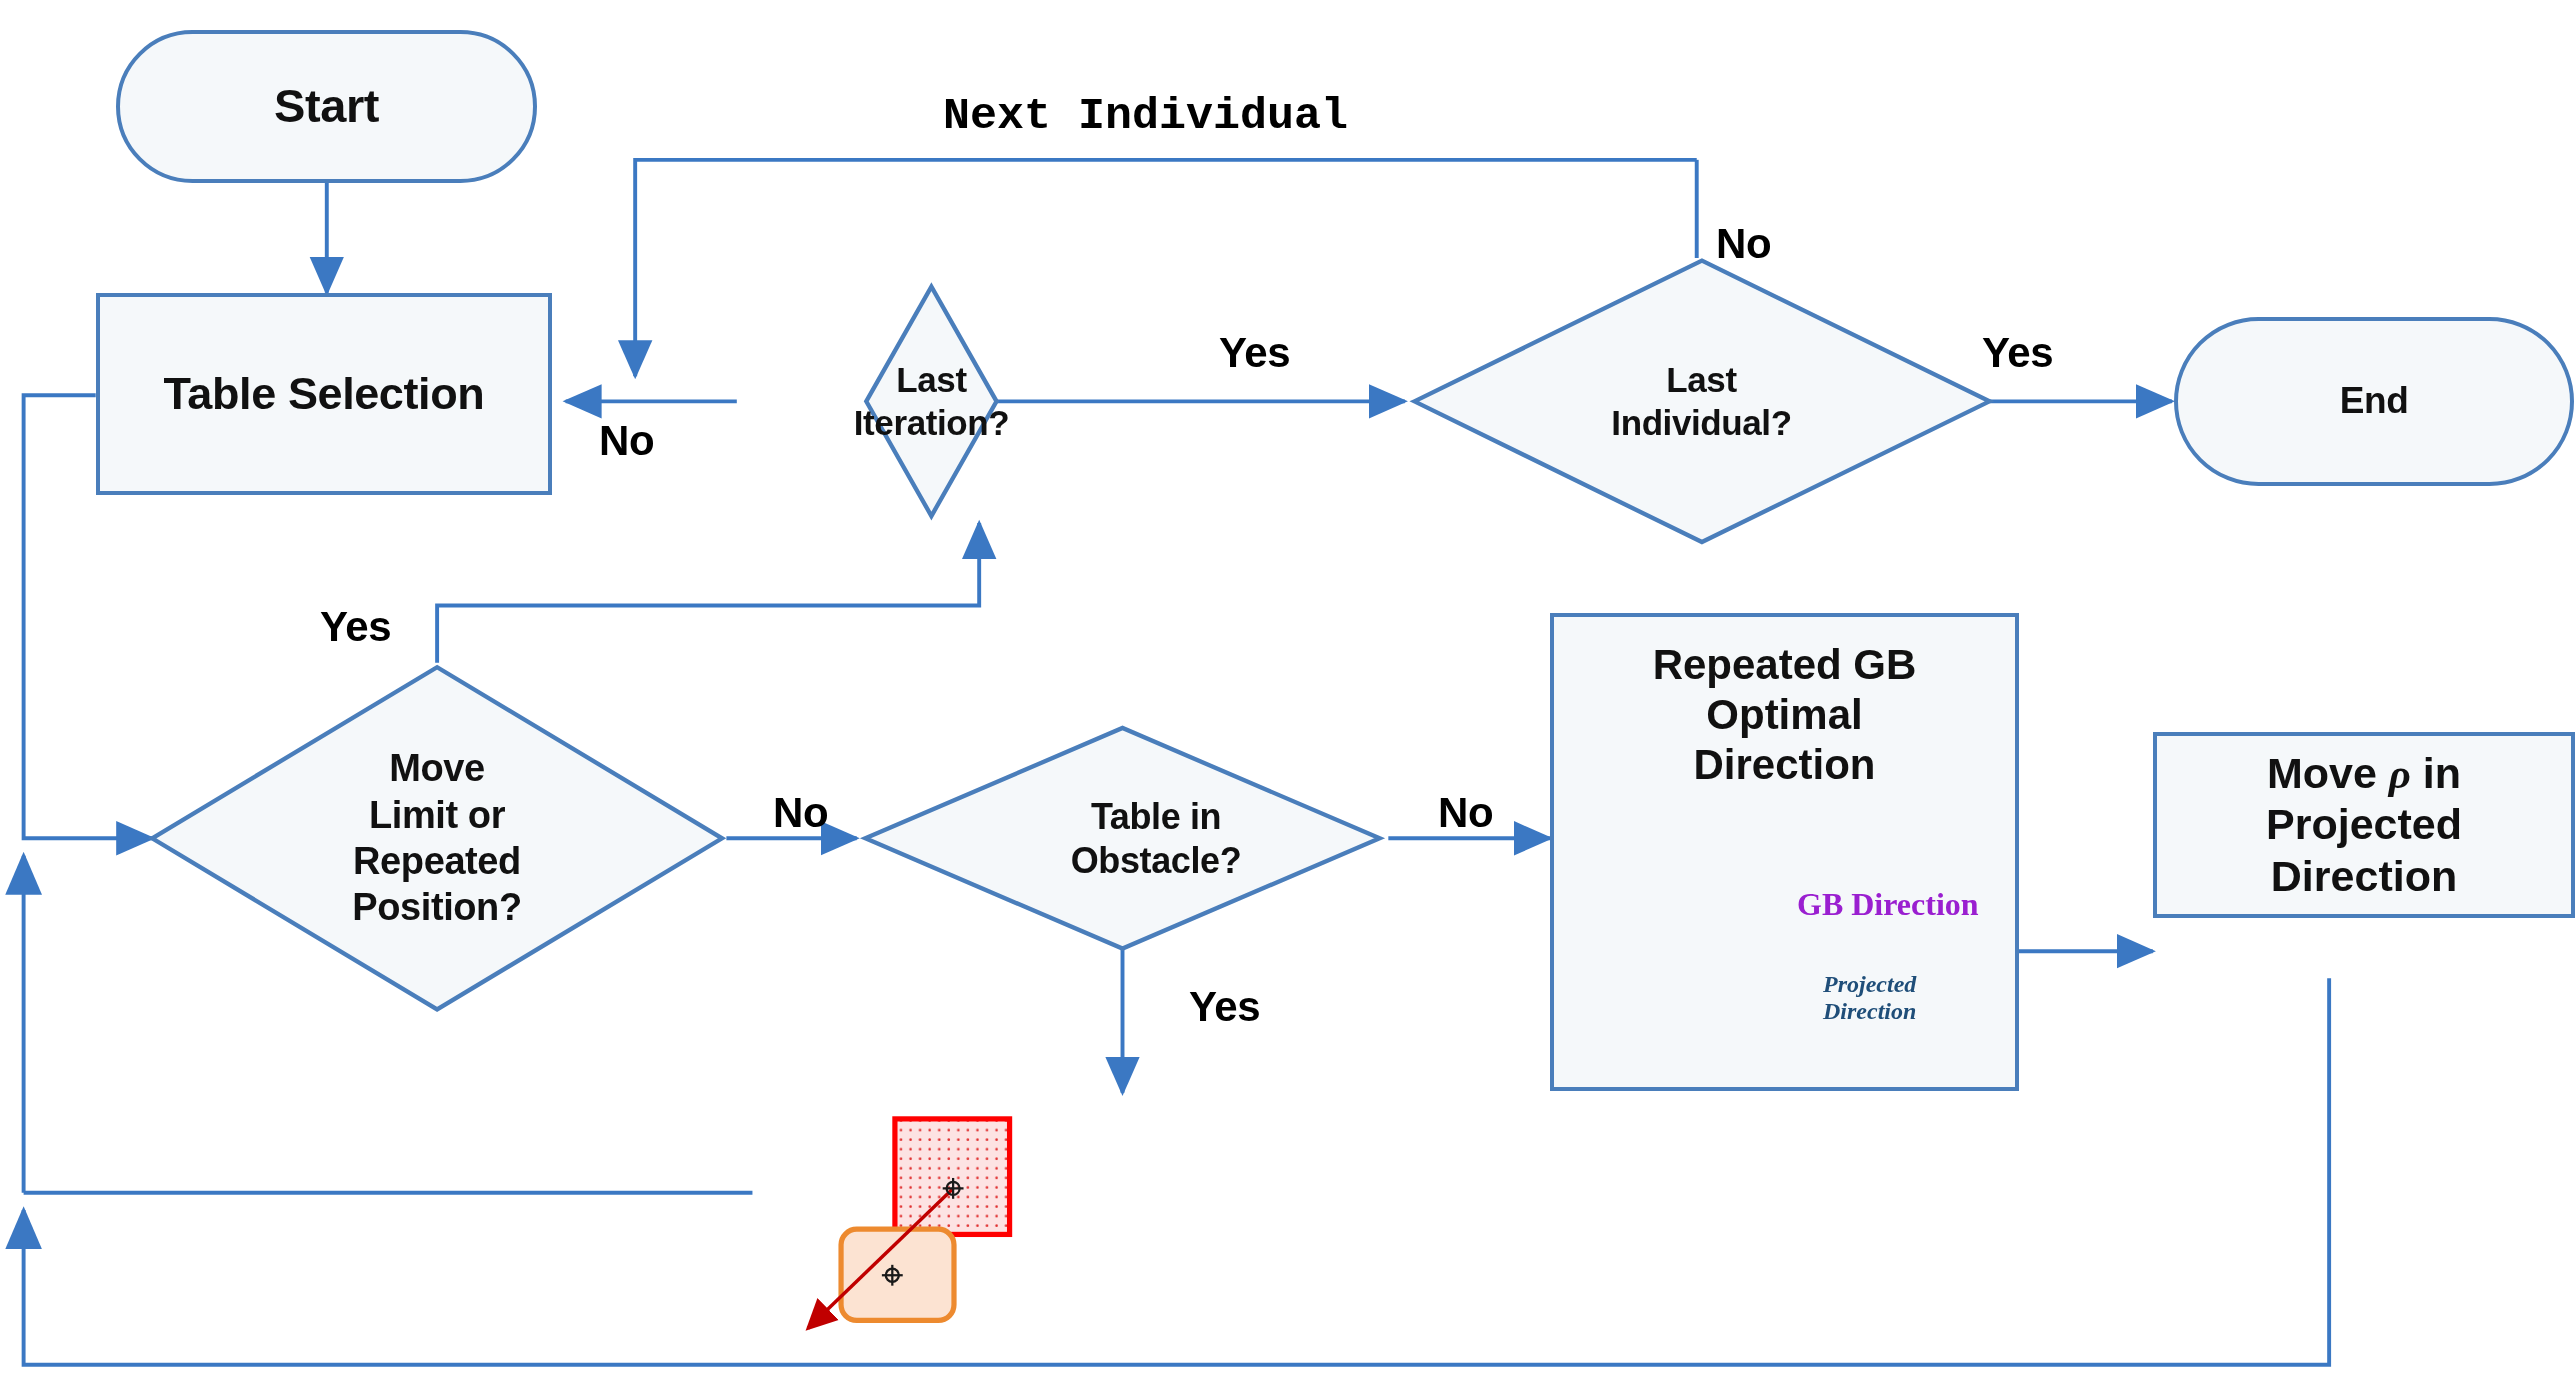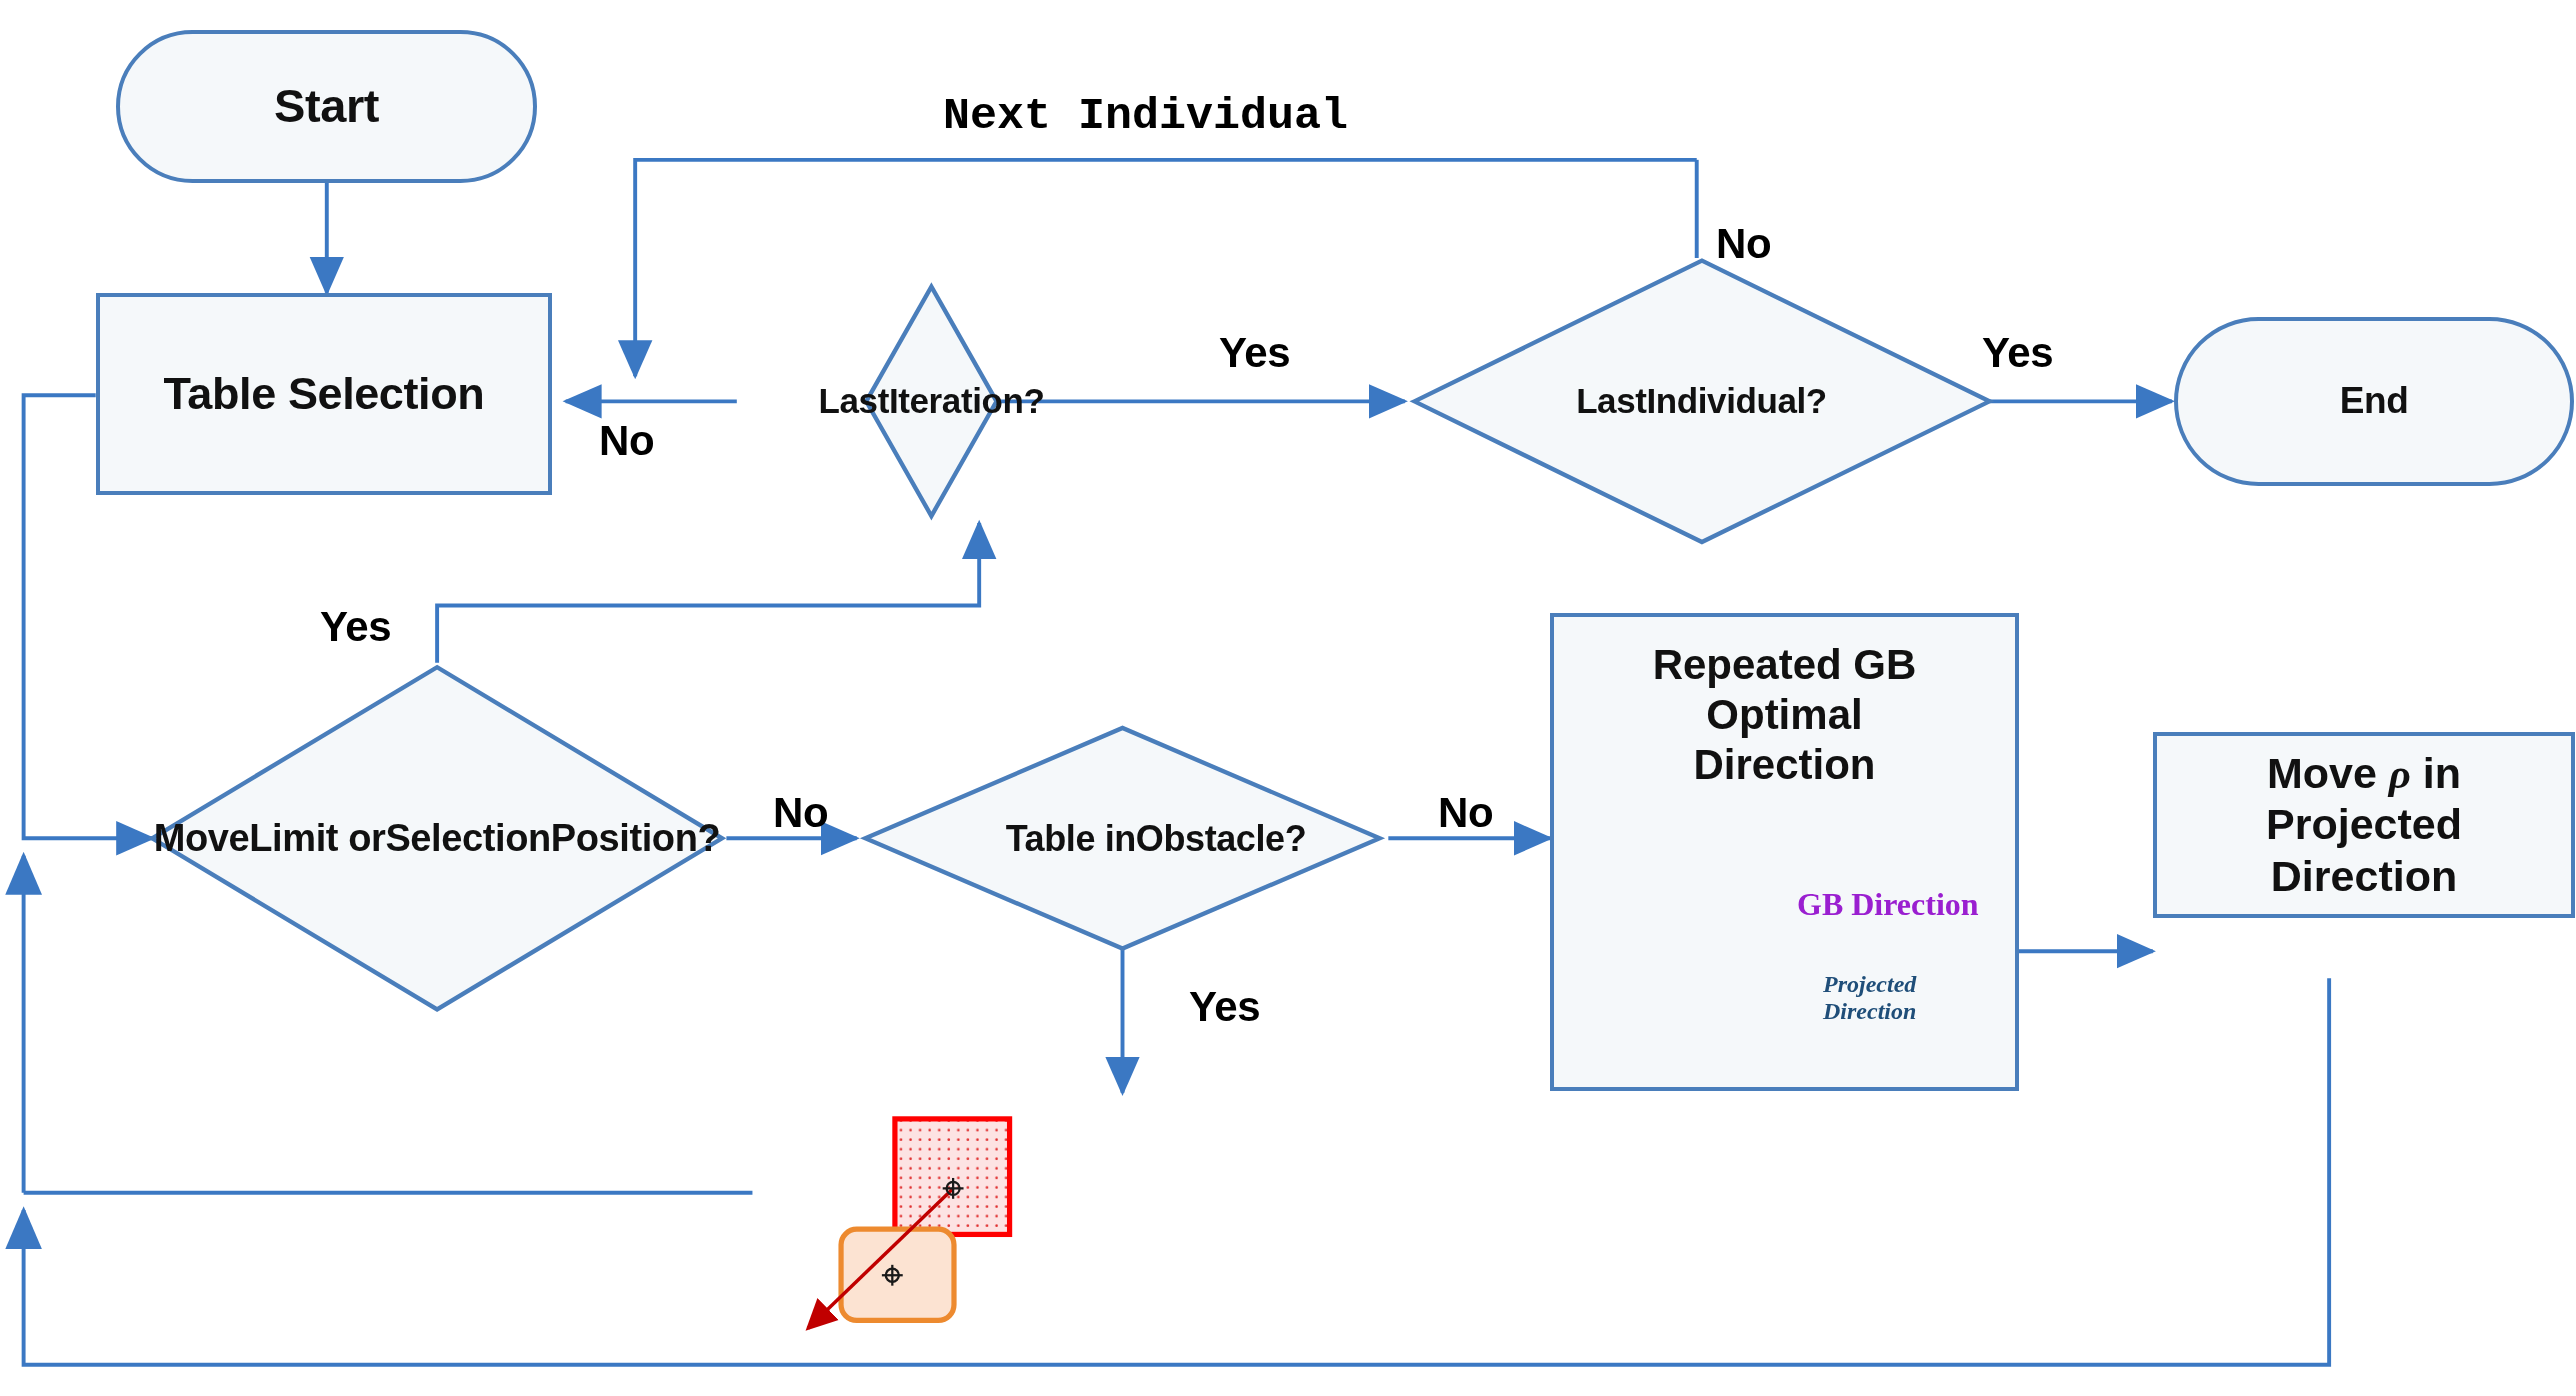--- a/index.html
+++ b/index.html
@@ -9,21 +9,21 @@
   svg.layer{position:absolute;left:0;top:0;width:2576px;height:1396px;pointer-events:none;}
 
   .node{position:absolute;box-sizing:border-box;display:flex;align-items:center;justify-content:center;
         background:#f5f8fa;border:4.3px solid #4a7ebb;color:#111111;text-align:center;line-height:1.16;}
   .node.terminator{border-radius:868px;border-width:4.3px;}
   .node.process{border-width:4.3px;}
   .node .lbl{font-weight:bold;letter-spacing:-0.4px;}
 
   .diamond{position:absolute;}
   .diamond .dtext{position:absolute;left:0;top:0;width:100%;height:100%;
-      display:flex;align-items:center;justify-content:center;
+      display:flex;flex-direction:column;align-items:center;justify-content:center;
       color:#111;font-weight:bold;text-align:right;line-height:1.22;letter-spacing:-0.4px;}
 
   .edgelabel{position:absolute;color:#000;font-weight:bold;white-space:nowrap;letter-spacing:-0.4px;}
   .edgelabel.mono{font-family:"Liberation Mono","DejaVu Sans Mono",monospace;font-weight:bold;letter-spacing:0px;}
 
   .illo{position:absolute;}
   .greek{font-style:italic;font-family:"Liberation Serif",serif;font-weight:bold;}
 </style>
 </head>
 <body>
@@ -149,21 +149,21 @@
     <div class="dtext" style="font-size:35px;">
       <span>Last</span>
       <span>Individual?</span>
     </div>
   </div>
 
   <div class="diamond" style="left:152px;top:667px;width:570px;height:342px;">
     <div class="dtext" style="font-size:38px;">
       <span>Move</span>
       <span>Limit or</span>
-      <span>Selection</span>
+      <span>Repeated</span>
       <span>Position?</span>
     </div>
   </div>
 
   <div class="diamond" style="left:899px;top:728px;width:514px;height:221px;">
     <div class="dtext" style="font-size:36px;">
       <span>Table in</span>
       <span>Obstacle?</span>
     </div>
   </div>

